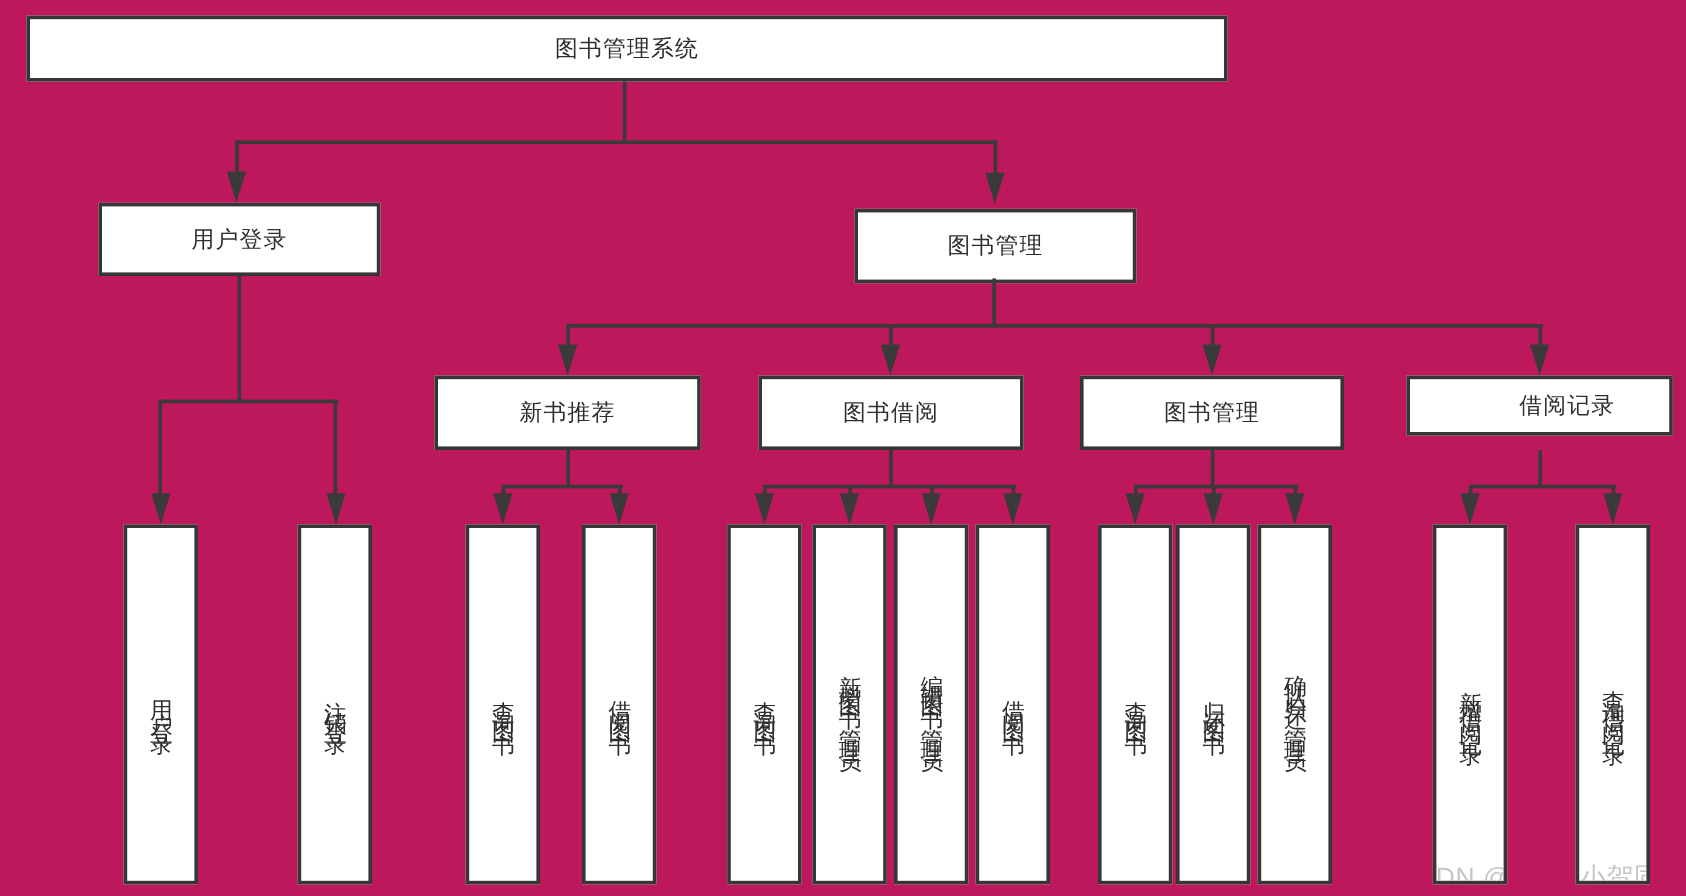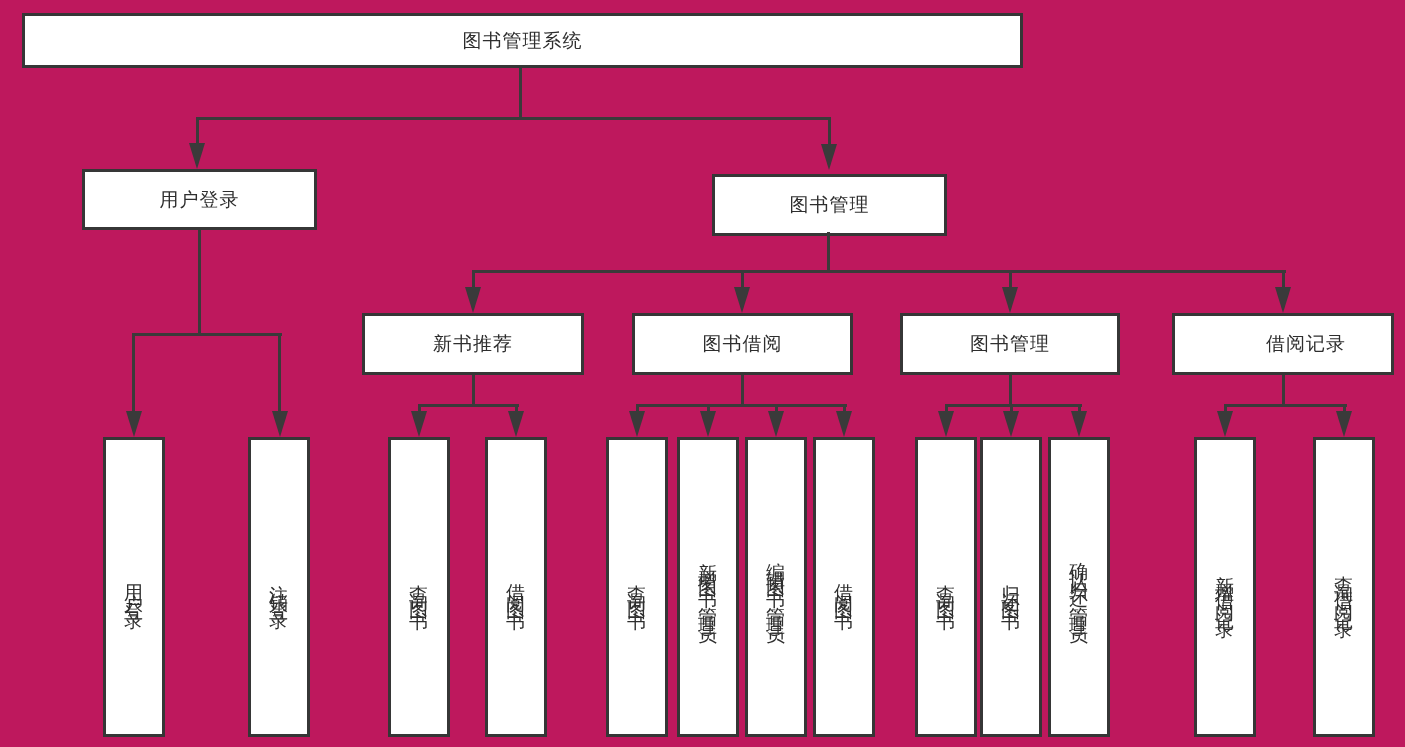--- a/index.html
+++ b/index.html
@@ -78,21 +78,21 @@
 
   <div class="box" style="left:362px; top:313px; width:222px; height:62px;">
     <span>新书推荐</span>
   </div>
   <div class="box" style="left:632px; top:313px; width:221px; height:62px;">
     <span>图书借阅</span>
   </div>
   <div class="box" style="left:900px; top:313px; width:220px; height:62px;">
     <span>图书管理</span>
   </div>
-  <div class="box" style="left:1172px; top:313px; width:222px; height:62px;padding-left:46px;">
+  <div class="box" style="left:1172px; top:313px; width:222px; height:50px;padding-left:46px;">
     <span>借阅记录</span>
   </div>
 
   <div class="vline" style="left:472px; top:375px; height:31px;"></div>
   <div class="hline" style="left:419px; top:404px; width:100px;"></div>
   <div class="vline" style="left:418px; top:404px; height:10px;"></div>
   <div class="arrowhead" style="left:411px; top:411px;"></div>
   <div class="vline" style="left:515px; top:404px; height:10px;"></div>
   <div class="arrowhead" style="left:508px; top:411px;"></div>
 
@@ -160,14 +160,15 @@
     <span>确认归还（管理员）</span>
   </div>
 
   <div class="vbox" style="left:1194px;">
     <span>新增借阅记录</span>
   </div>
   <div class="vbox" style="left:1313px;">
     <span>查询借阅记录</span>
   </div>
 
+  <div class="watermark">CSDN @软件_小贺同学</div>
 
 </div>
 
 </body></html>

